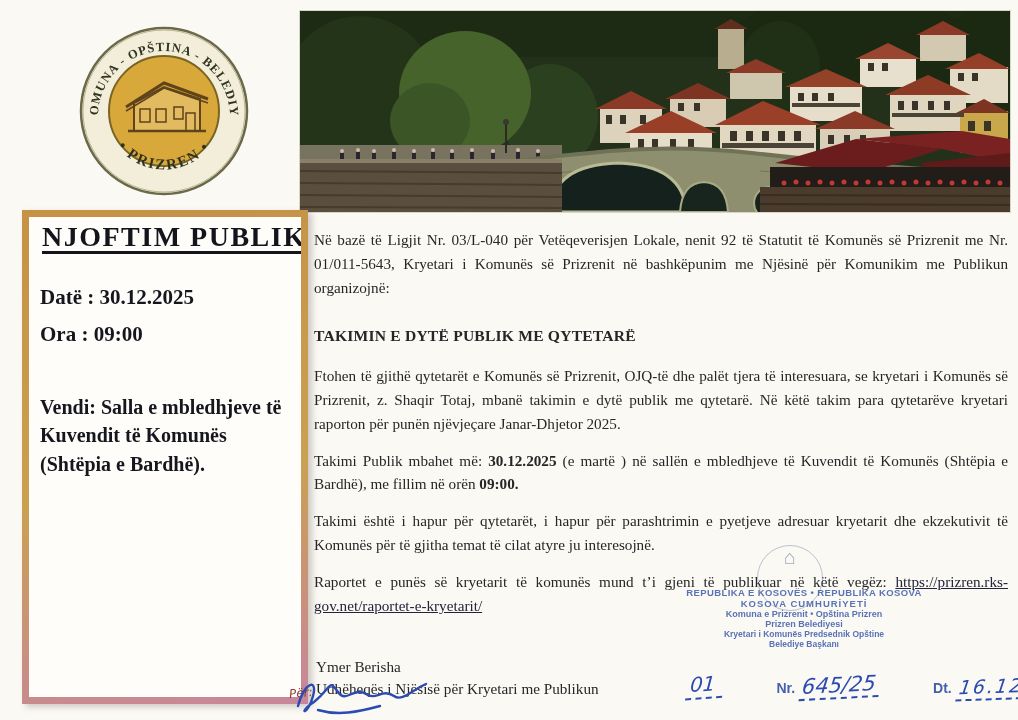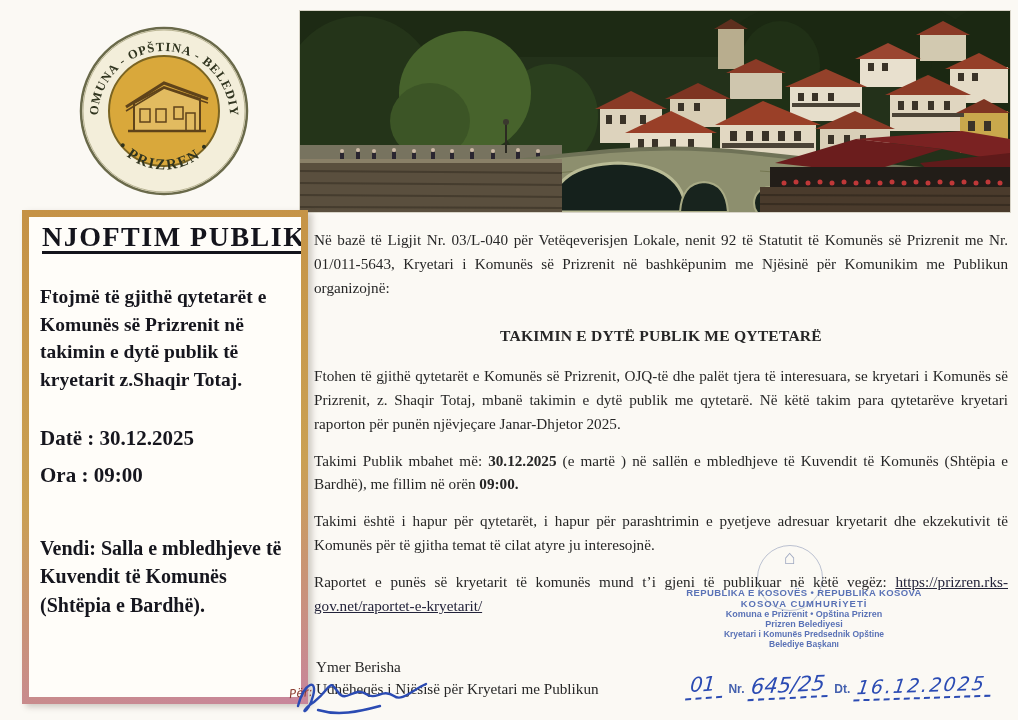--- a/index.html
+++ b/index.html
@@ -26,21 +26,21 @@
     text-decoration:underline;text-decoration-thickness:3px;text-underline-offset:5px;
     margin:4px 0 0 2px;white-space:nowrap;
   }
   .notice-invite{font-size:19.5px;font-weight:bold;line-height:1.42;margin-top:30px;color:#16161e;}
   .notice-date{font-size:21px;font-weight:bold;margin-top:32px;color:#16161e;}
   .notice-time{font-size:21px;font-weight:bold;margin-top:12px;color:#16161e;}
   .notice-venue{font-size:20px;font-weight:bold;line-height:1.42;margin-top:46px;color:#16161e;}
   
   .main-col{position:absolute;left:314px;top:228px;width:694px;font-size:15.2px;line-height:1.57;text-align:justify;color:#262626;z-index:1;}
   .main-col p{margin:0 0 13px 0;}
-  .doc-heading{text-align:center;font-weight:bold;font-size:15.6px;margin:24px 0 16px 0 !important;letter-spacing:.2px;}
+  .doc-heading{text-align:left;font-weight:bold;font-size:15.6px;margin:24px 0 16px 0 !important;letter-spacing:.2px;}
   .u{text-decoration:underline;}
   .link{text-decoration:underline;color:#23233a;}
   
   .sig-block{position:absolute;left:316px;top:656px;font-size:15.2px;line-height:1.45;color:#262626;z-index:1;}
   .hand-sig{position:absolute;left:288px;top:672px;z-index:2;}
   .hand-per{position:absolute;left:289px;top:686px;font-family:"DejaVu Sans",sans-serif;font-style:italic;font-size:12px;color:#8a3a2e;transform:rotate(-6deg);z-index:2;}
   
   .stamp-circle{
     position:absolute;left:757px;top:545px;width:64px;height:64px;border-radius:50%;
     border:1.5px solid rgba(80,100,150,.5);z-index:2;opacity:.75;
@@ -56,21 +56,21 @@
   .stamp-text .s3{font-size:9px;}
   .stamp-text .s4{font-size:9px;}
   .stamp-text .s5{font-size:8.5px;}
   .stamp-text .s6{font-size:8.5px;}
   .stamp-nums{
     position:absolute;left:686px;top:672px;z-index:2;display:flex;align-items:flex-end;gap:5px;
     color:#2b4bb3;
   }
   .hand{font-family:"DejaVu Sans",sans-serif;font-style:italic;transform:skewX(-8deg);}
   .hand-01{font-size:20px;border-bottom:2px dashed #2b4bb3;padding:0 8px 1px 4px;transform:rotate(-4deg) skewX(-8deg);}
-  .printed-lbl{font-family:"Liberation Sans",sans-serif;font-size:12px;font-weight:bold;color:#4460ae;padding-bottom:3px;}
+  .printed-lbl{font-family:"Liberation Sans",sans-serif;font-size:14px;font-weight:bold;color:#4460ae;padding-bottom:3px;margin-left:48px;}
   .hand-nr{font-size:21px;border-bottom:2px dashed #2b4bb3;padding:0 4px 0 2px;transform:rotate(-3deg) skewX(-10deg);}
   .hand-dt{font-size:19px;letter-spacing:2px;border-bottom:2px dashed #2b4bb3;padding:0 6px 1px 2px;transform:rotate(-2deg) skewX(-10deg);}
 </style>
 </head>
 <body>
 
 <div class="photo">
   <svg width="710" height="201" viewBox="0 0 710 201" xmlns="http://www.w3.org/2000/svg">
 
     <rect x="0" y="0" width="710" height="201" fill="#23311a"></rect>
@@ -267,21 +267,20 @@
       <textPath href="#arcTop" startOffset="50%" text-anchor="middle">KOMUNA - OPŠTINA - BELEDIYE</textPath>
     </text>
     <text font-family="Liberation Serif, serif" font-size="15" font-weight="bold" fill="#30341f" letter-spacing="2">
       <textPath href="#arcBottom" startOffset="50%" text-anchor="middle">• PRIZREN •</textPath>
     </text>
   </svg>
 </div>
 
 <div class="notice-box">
   <div class="notice-title">NJOFTIM PUBLIK</div>
-  <div class="notice-invite">Ftojmë të gjithë qytetarët e Komunës së Prizrenit në takimin e dytë publik të kryetarit z.Shaqir Totaj.</div>
   <div class="notice-date">Datë : 30.12.2025</div>
   <div class="notice-time">Ora  : 09:00</div>
   <div class="notice-venue">Vendi: Salla e mbledhjeve të Kuvendit të Komunës (Shtëpia e Bardhë).</div>
 </div>
 
 <div class="main-col">
   <p>Në bazë të Ligjit Nr. 03/L-040 për Vetëqeverisjen Lokale, nenit 92 të Statutit të Komunës së Prizrenit me Nr. 01/011-5643,  Kryetari i Komunës së Prizrenit në bashkëpunim me Njësinë për Komunikim me Publikun organizojnë:</p>
   <p class="doc-heading">TAKIMIN E DYTË PUBLIK ME QYTETARË</p>
   <p>Ftohen të gjithë qytetarët e Komunës së Prizrenit, OJQ-të dhe palët tjera të interesuara, se kryetari i Komunës së Prizrenit, z. Shaqir Totaj, mbanë takimin e dytë publik me qytetarë. Në këtë takim para qytetarëve kryetari raporton për punën njëvjeçare Janar-Dhjetor 2025.</p>
   <p><span>Takimi Publik mbahet më: </span><b>30.12.2025</b><span> (e martë ) në sallën e mbledhjeve të Kuvendit të Komunës (Shtëpia e Bardhë), me fillim në orën </span><b>09:00.</b></p>

